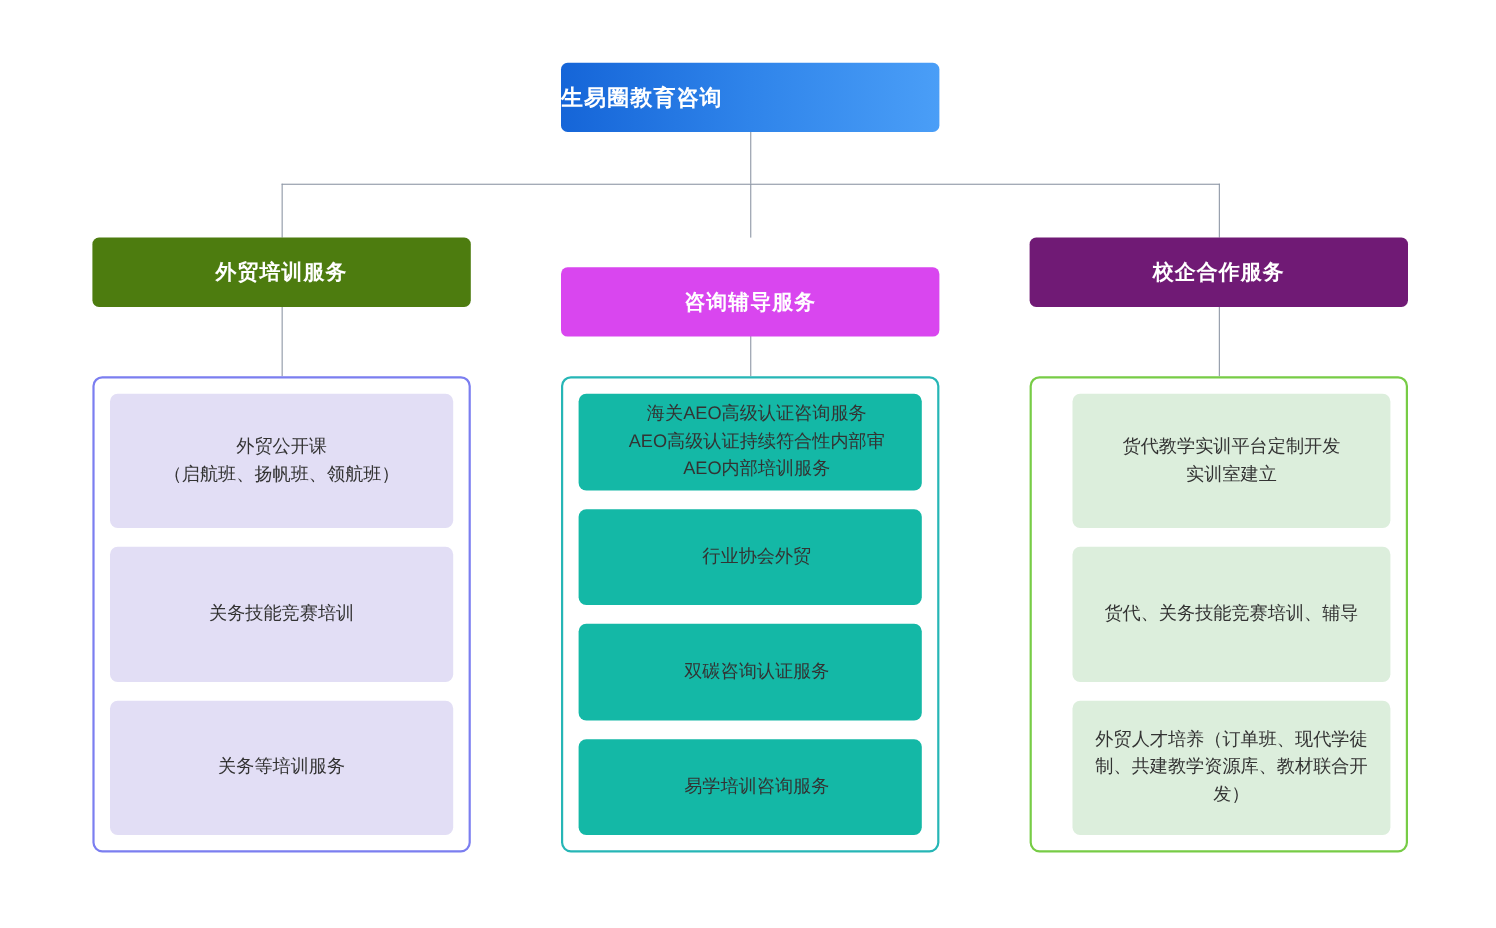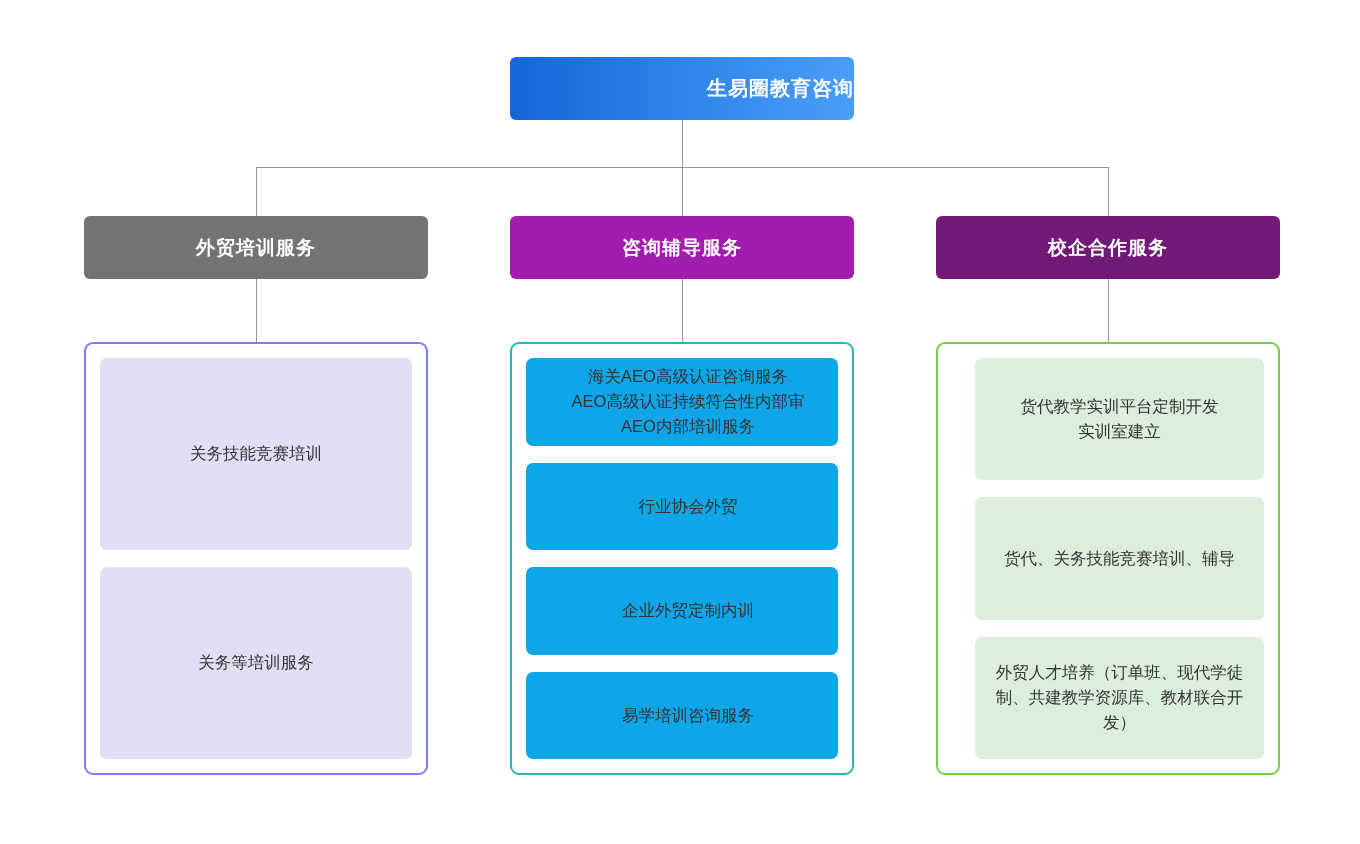--- a/index.html
+++ b/index.html
@@ -21,42 +21,42 @@
   .v { width:1px; }
   .h { height:1px; }
 
   
   .root-node {
     position:absolute;
     left:510px; top:57px;
     width:344px; height:63px;
     border-radius:6px;
     background:linear-gradient(90deg,#1565d8 0%,#2f84ea 50%,#4a9ef7 100%);
-    display:flex; align-items:center; justify-content:flex-end;
+    display:flex; align-items:center; justify-content:flex-start;
     color:#ffffff;
     font-size:20px; font-weight:bold;
     letter-spacing:1px;
   }
 
   
   .column { position:absolute; top:216px; width:344px; }
   .col-0 { left:84px; }
   .col-1 { left:510px; }
   .col-2 { left:936px; }
 
   .col-header {
     width:344px; height:63px;
     border-radius:6px;
     display:flex; align-items:center; justify-content:center;
     color:#ffffff;
     font-size:19px; font-weight:bold;
     letter-spacing:1px;
   }
-  .col-0 .col-header { background:#737373; }
-  .col-1 .col-header { background:#a21caf; }
+  .col-0 .col-header { background:#4d7c0f; }
+  .col-1 .col-header { background:#d946ef;margin-top:27px; }
   .col-2 .col-header { background:#701a75; }
 
   
   .panel {
     position:absolute;
     top:126px;
     width:344px;
     height:433px;
     border-radius:9px;
     border:2px solid #7b7ef0;
@@ -76,21 +76,21 @@
     display:flex;
     align-items:center;
     justify-content:center;
     text-align:center;
     padding:6px 12px;
     font-size:16.5px;
     line-height:1.52;
     color:#333333;
     white-space:pre-line;
   }
-  .col-1 .item-card { background:#0ea5e9;padding-left:24px; }
+  .col-1 .item-card { background:#14b8a6;padding-left:24px; }
   .col-2 .item-card { background:#dceedc; }
 </style>
 </head>
 <body>
 
 <div id="chart">
 
   <div class="root-node">
     <span>生易圈教育咨询</span>
   </div>
@@ -105,35 +105,37 @@
 
   <div class="line v" style="left:256px; top:279px; height:63px;"></div>
   <div class="line v" style="left:682px; top:279px; height:63px;"></div>
   <div class="line v" style="left:1108px; top:279px; height:63px;"></div>
 
   <div class="column col-0">
     <div class="col-header">
       <span>外贸培训服务</span>
     </div>
     <div class="panel">
+      <div class="item-card">外贸公开课
+（启航班、扬帆班、领航班）</div>
       <div class="item-card">关务技能竞赛培训</div>
       <div class="item-card">关务等培训服务</div>
     </div>
   </div>
 
   <div class="column col-1">
     <div class="col-header">
       <span>咨询辅导服务</span>
     </div>
     <div class="panel">
       <div class="item-card">海关AEO高级认证咨询服务
 AEO高级认证持续符合性内部审
 AEO内部培训服务</div>
       <div class="item-card">行业协会外贸</div>
-      <div class="item-card">企业外贸定制内训</div>
+      <div class="item-card">双碳咨询认证服务</div>
       <div class="item-card">易学培训咨询服务</div>
     </div>
   </div>
 
   <div class="column col-2">
     <div class="col-header">
       <span>校企合作服务</span>
     </div>
     <div class="panel">
       <div class="item-card">货代教学实训平台定制开发

